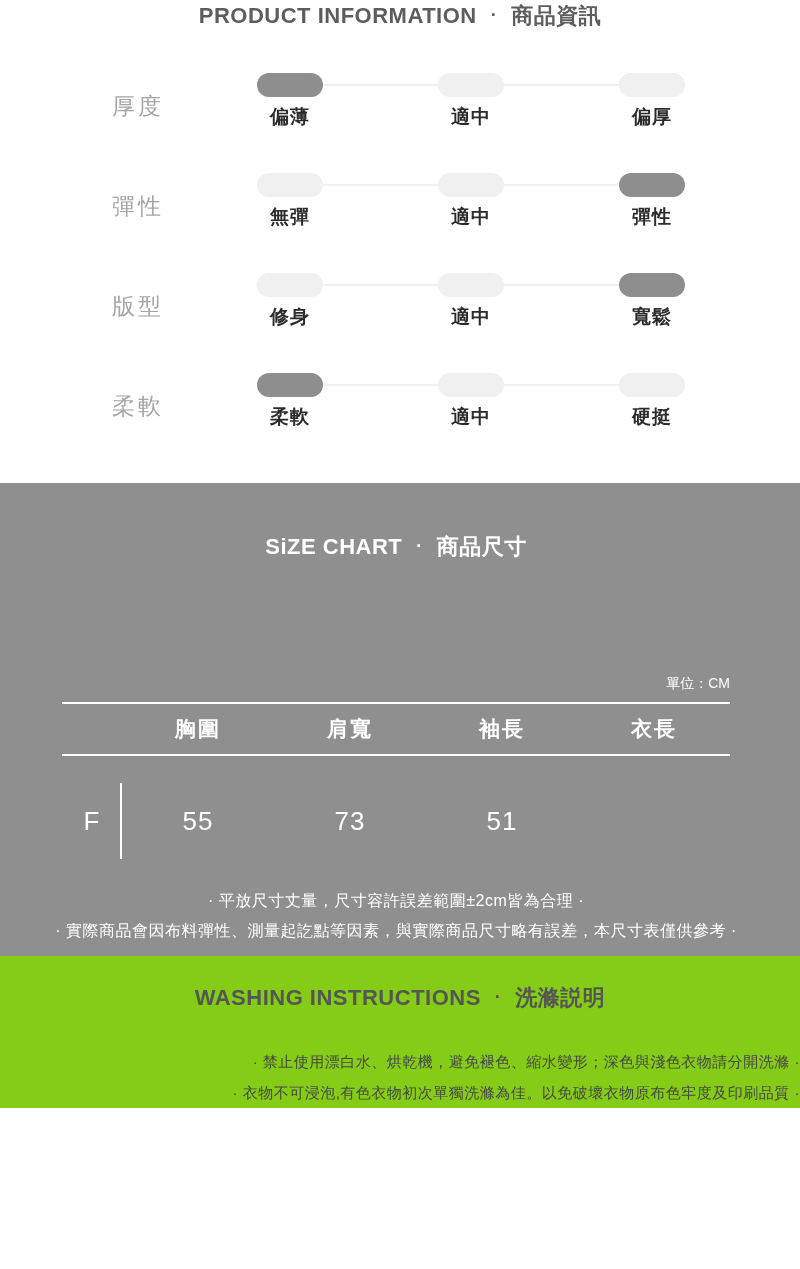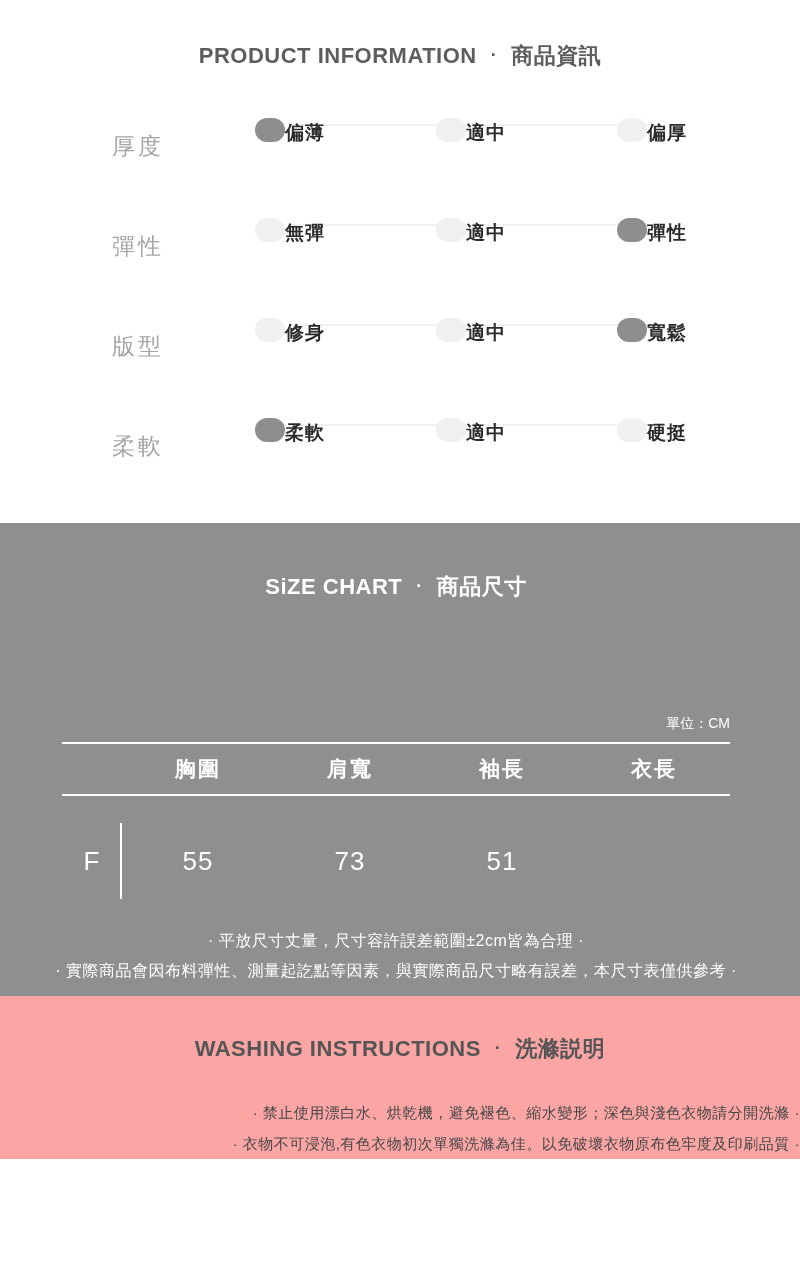--- a/index.html
+++ b/index.html
@@ -15,21 +15,21 @@
   .section-title {
     text-align: center;
     font-size: 22px;
     letter-spacing: 0.5px;
     line-height: 30px;
     white-space: nowrap;
   }
   .section-title .sep { margin: 0 14px; font-size: 18px; vertical-align: 2px; }
 
   
-  .product-info { padding-top: 40px; }
+  .product-info { }
   .product-info .section-title { color: #5d5d5d; }
   .attr-rows { margin-top: 42px; }
   .attr-row { position: relative; height: 100px; }
   .attr-label {
     position: absolute;
     left: 112px;
     top: 18px;
     font-size: 23px;
     font-weight: 400;
     letter-spacing: 3px;
@@ -48,20 +48,21 @@
     left: 35px;
     right: 35px;
     top: 11px;
     height: 2px;
     background: #f1f1f1;
   }
   .attr-option {
     position: relative;
     width: 70px;
     display: flex;
+    flex-direction: column;
     align-items: center;
   }
   .pill {
     width: 66px;
     height: 24px;
     border-radius: 12px;
     background: #f0f0f0;
   }
   .pill.selected { background: #8e8e8e; }
   .opt-label {
@@ -122,21 +123,21 @@
     right: 0;
     top: 27px;
     bottom: 27px;
     width: 2px;
     background: #ffffff;
   }
   .size-notes { text-align: center; }
   .size-notes .note-line { font-size: 16px; line-height: 30px; letter-spacing: 0.5px; }
 
   
-  .washing { padding-top: 37px; background: #fca5a5; }
+  .washing { padding-top: 26px; background: #84cc16; }
   .washing .section-title { color: #555555; }
   .wash-notes { margin-top: 33px; text-align: right; }
   .wash-notes .note-line { font-size: 15px; line-height: 31px; color: #474747; letter-spacing: 0.5px; }
 </style>
 </head>
 <body>
 
 <section class="product-info">
   <h2 class="section-title"><span>PRODUCT INFORMATION</span><span class="sep">·</span><span>商品資訊</span></h2>
 

